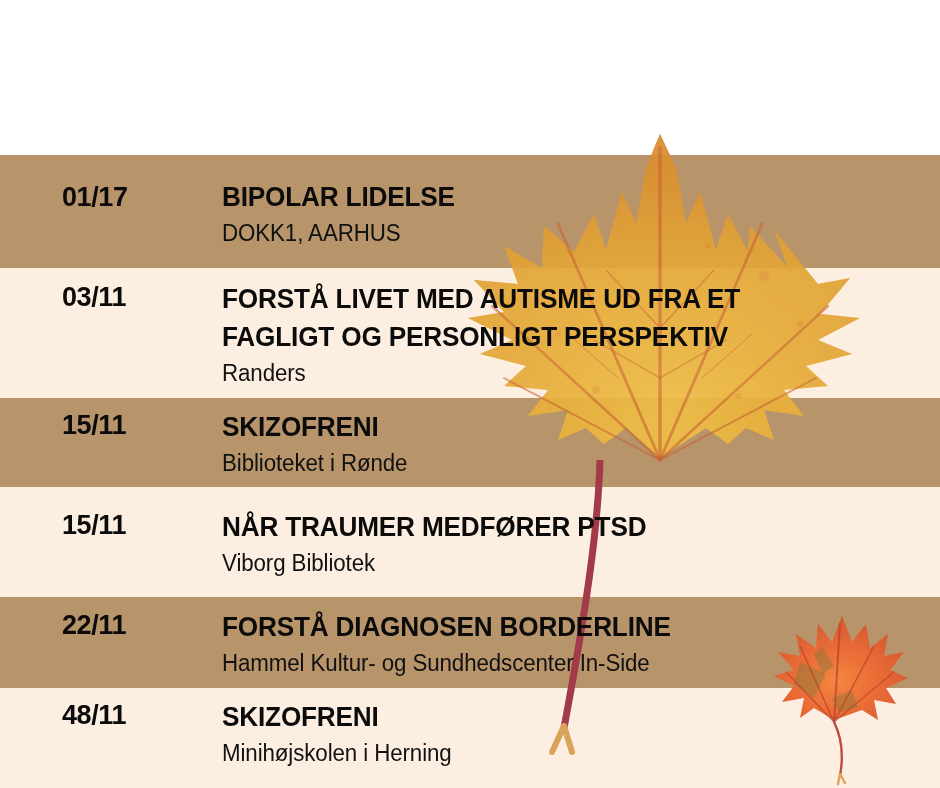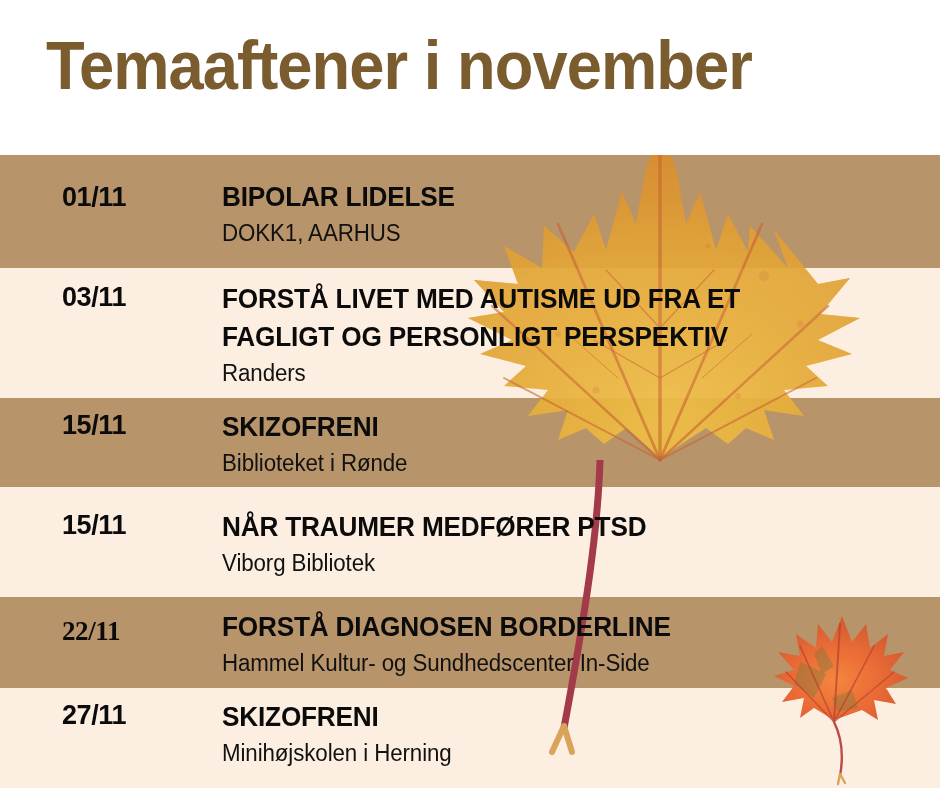--- a/index.html
+++ b/index.html
@@ -238,27 +238,24 @@
         <path d="M64,110 L30,34" stroke-width="1.6"></path>
         <path d="M64,110 L104,34" stroke-width="1.6"></path>
         <path d="M64,110 L16,60" stroke-width="1.3"></path>
         <path d="M64,110 L124,60" stroke-width="1.3"></path>
       </g>
       <path d="M64,110 C72,126 74,142 70,164" stroke="#c04a42" stroke-width="2.4" fill="none" stroke-linecap="round"></path>
       <path d="M70,162 L68,172 M70,162 L75,171" stroke="#d9a45a" stroke-width="2.4" fill="none" stroke-linecap="round"></path>
     </svg>
   </div>
 
-  <div class="header">
-    <div class="poster-title">Temaaftener i november</div>
-  </div>
 
   <div class="rows" id="rows">
       <div class="row" style="top: 178px;">
-        <div class="row-date" style="top: 4px;">01/11</div>
+        <div class="row-date" style="top: 4px;">01/17</div>
         <div class="row-body">
           <div class="row-title">BIPOLAR LIDELSE</div>
           <div class="row-venue">DOKK1, AARHUS</div>
         </div>
       </div>
       <div class="row" style="top: 280px;">
         <div class="row-date" style="top: 2px;">03/11</div>
         <div class="row-body">
           <div class="row-title">FORSTÅ LIVET MED AUTISME UD FRA ET
 FAGLIGT OG PERSONLIGT PERSPEKTIV</div>
@@ -273,28 +270,28 @@
         </div>
       </div>
       <div class="row" style="top: 508px;">
         <div class="row-date" style="top: 2px;">15/11</div>
         <div class="row-body">
           <div class="row-title">NÅR TRAUMER MEDFØRER PTSD</div>
           <div class="row-venue">Viborg Bibliotek</div>
         </div>
       </div>
       <div class="row" style="top: 608px;">
-        <div class="row-date" style="top: 8px; font-family: Liberation Serif, serif;">22/11</div>
+        <div class="row-date" style="top: 2px;">22/11</div>
         <div class="row-body">
           <div class="row-title">FORSTÅ DIAGNOSEN BORDERLINE</div>
           <div class="row-venue">Hammel Kultur- og Sundhedscenter In-Side</div>
         </div>
       </div>
       <div class="row" style="top: 698px;">
-        <div class="row-date" style="top: 2px;">27/11</div>
+        <div class="row-date" style="top: 2px;">48/11</div>
         <div class="row-body">
           <div class="row-title">SKIZOFRENI</div>
           <div class="row-venue">Minihøjskolen i Herning</div>
         </div>
       </div>
     </div>
 
 </div>
 
 </body></html>

